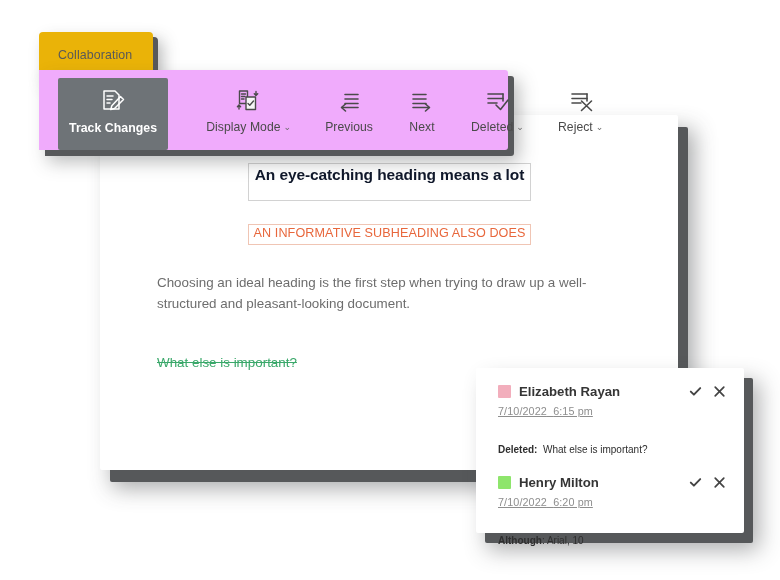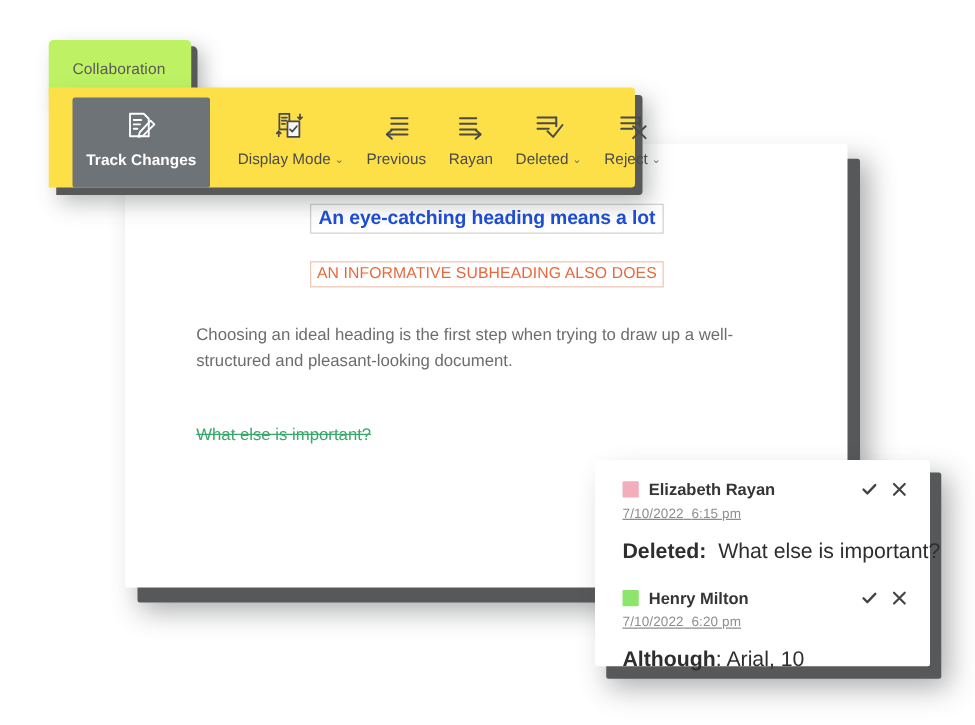--- a/index.html
+++ b/index.html
@@ -43,24 +43,24 @@
     right: 0;
     bottom: 0;
     padding: 48px 56px 0 57px;
     box-sizing: border-box;
   }
 
   .doc-heading {
     display: inline-block;
     font-size: 15.5px;
     font-weight: bold;
-    color: #1d4ed8;
+    color: #0f172a;
     letter-spacing: -0.1px;
     border: 1px solid #d2d2d2;
-    padding: 2px 6px 3px 6px;
+    padding: 2px 6px 17px 6px;
     line-height: 1.1;
   }
   .heading-row {
     text-align: center;
     margin-bottom: 22px;
   }
 
   .doc-subheading {
     display: inline-block;
     font-size: 12.6px;
@@ -94,21 +94,21 @@
     display: inline-block;
   }
 
   
   #tab-collaboration {
     position: absolute;
     left: 39px;
     top: 32px;
     width: 114px;
     height: 45px;
-    background: #bef264;
+    background: #eab308;
     border-radius: 4px 4px 0 0;
     box-shadow: 5px 5px 0 0 #57595b,
                 8px 9px 16px 1px rgba(60,62,64,0.38);
     z-index: 3;
     display: flex;
     align-items: center;
   }
   .tab-label {
     font-size: 12.4px;
     color: #595959;
@@ -116,29 +116,30 @@
     letter-spacing: 0.1px;
   }
 
   
   #toolbar {
     position: absolute;
     left: 39px;
     top: 70px;
     width: 469px;
     height: 80px;
-    background: #fde047;
+    background: #f0abfc;
     border-radius: 0 3px 3px 0;
     box-shadow: 6px 6px 0 0 #57595b,
                 10px 11px 18px 1px rgba(60,62,64,0.35);
     z-index: 4;
     display: flex;
     align-items: stretch;
     padding: 8px 0 0 19px;
     box-sizing: border-box;
+    gap: 16px;
   }
 
   .tb-item {
     display: flex;
     flex-direction: column;
     align-items: center;
     justify-content: flex-start;
     padding: 8px 9px 1px 9px;
     box-sizing: border-box;
     cursor: default;
@@ -226,23 +227,23 @@
     cursor: default;
   }
   .c-date {
     font-size: 10.8px;
     color: #8e8e8e;
     margin: 5px 0 0 0;
     letter-spacing: 0.1px;
     text-decoration: underline;
   }
   .c-body {
-    font-size: 17px;
+    font-size: 10px;
     color: #2e2e2e;
-    margin: 14px 0 0 0;
+    margin: 27px 0 0 0;
     white-space: nowrap;
   }
   .c-body b { font-weight: bold; }
 </style>
 </head>
 <body>
 
 <div id="stage">
 
   <div id="doc-page">
@@ -306,21 +307,21 @@
     </div>
 
     <div class="tb-item">
       <span class="tb-icon">
         <svg width="30" height="30" viewBox="0 0 30 30" fill="none" stroke="#4a4a4a" stroke-width="1.6" stroke-linecap="round" stroke-linejoin="round">
           <path d="M6 8.5 H19 M6 13 H19 M6 17.5 H19"></path>
           <path d="M6 21.5 H22"></path>
           <path d="M18.5 18 L22.5 21.5 L18.5 25"></path>
         </svg>
       </span>
-      <span class="tb-label">Rayan</span>
+      <span class="tb-label">Next</span>
     </div>
 
     <div class="tb-item">
       <span class="tb-icon">
         <svg width="30" height="30" viewBox="0 0 30 30" fill="none" stroke="#4a4a4a" stroke-width="1.6" stroke-linecap="round" stroke-linejoin="round">
           <path d="M6 8 H21 M6 12.5 H21 M6 17 H15"></path>
           <path d="M21 8 V15"></path>
           <path d="M14 19 L18.5 23.5 L26 14"></path>
         </svg>
       </span>

